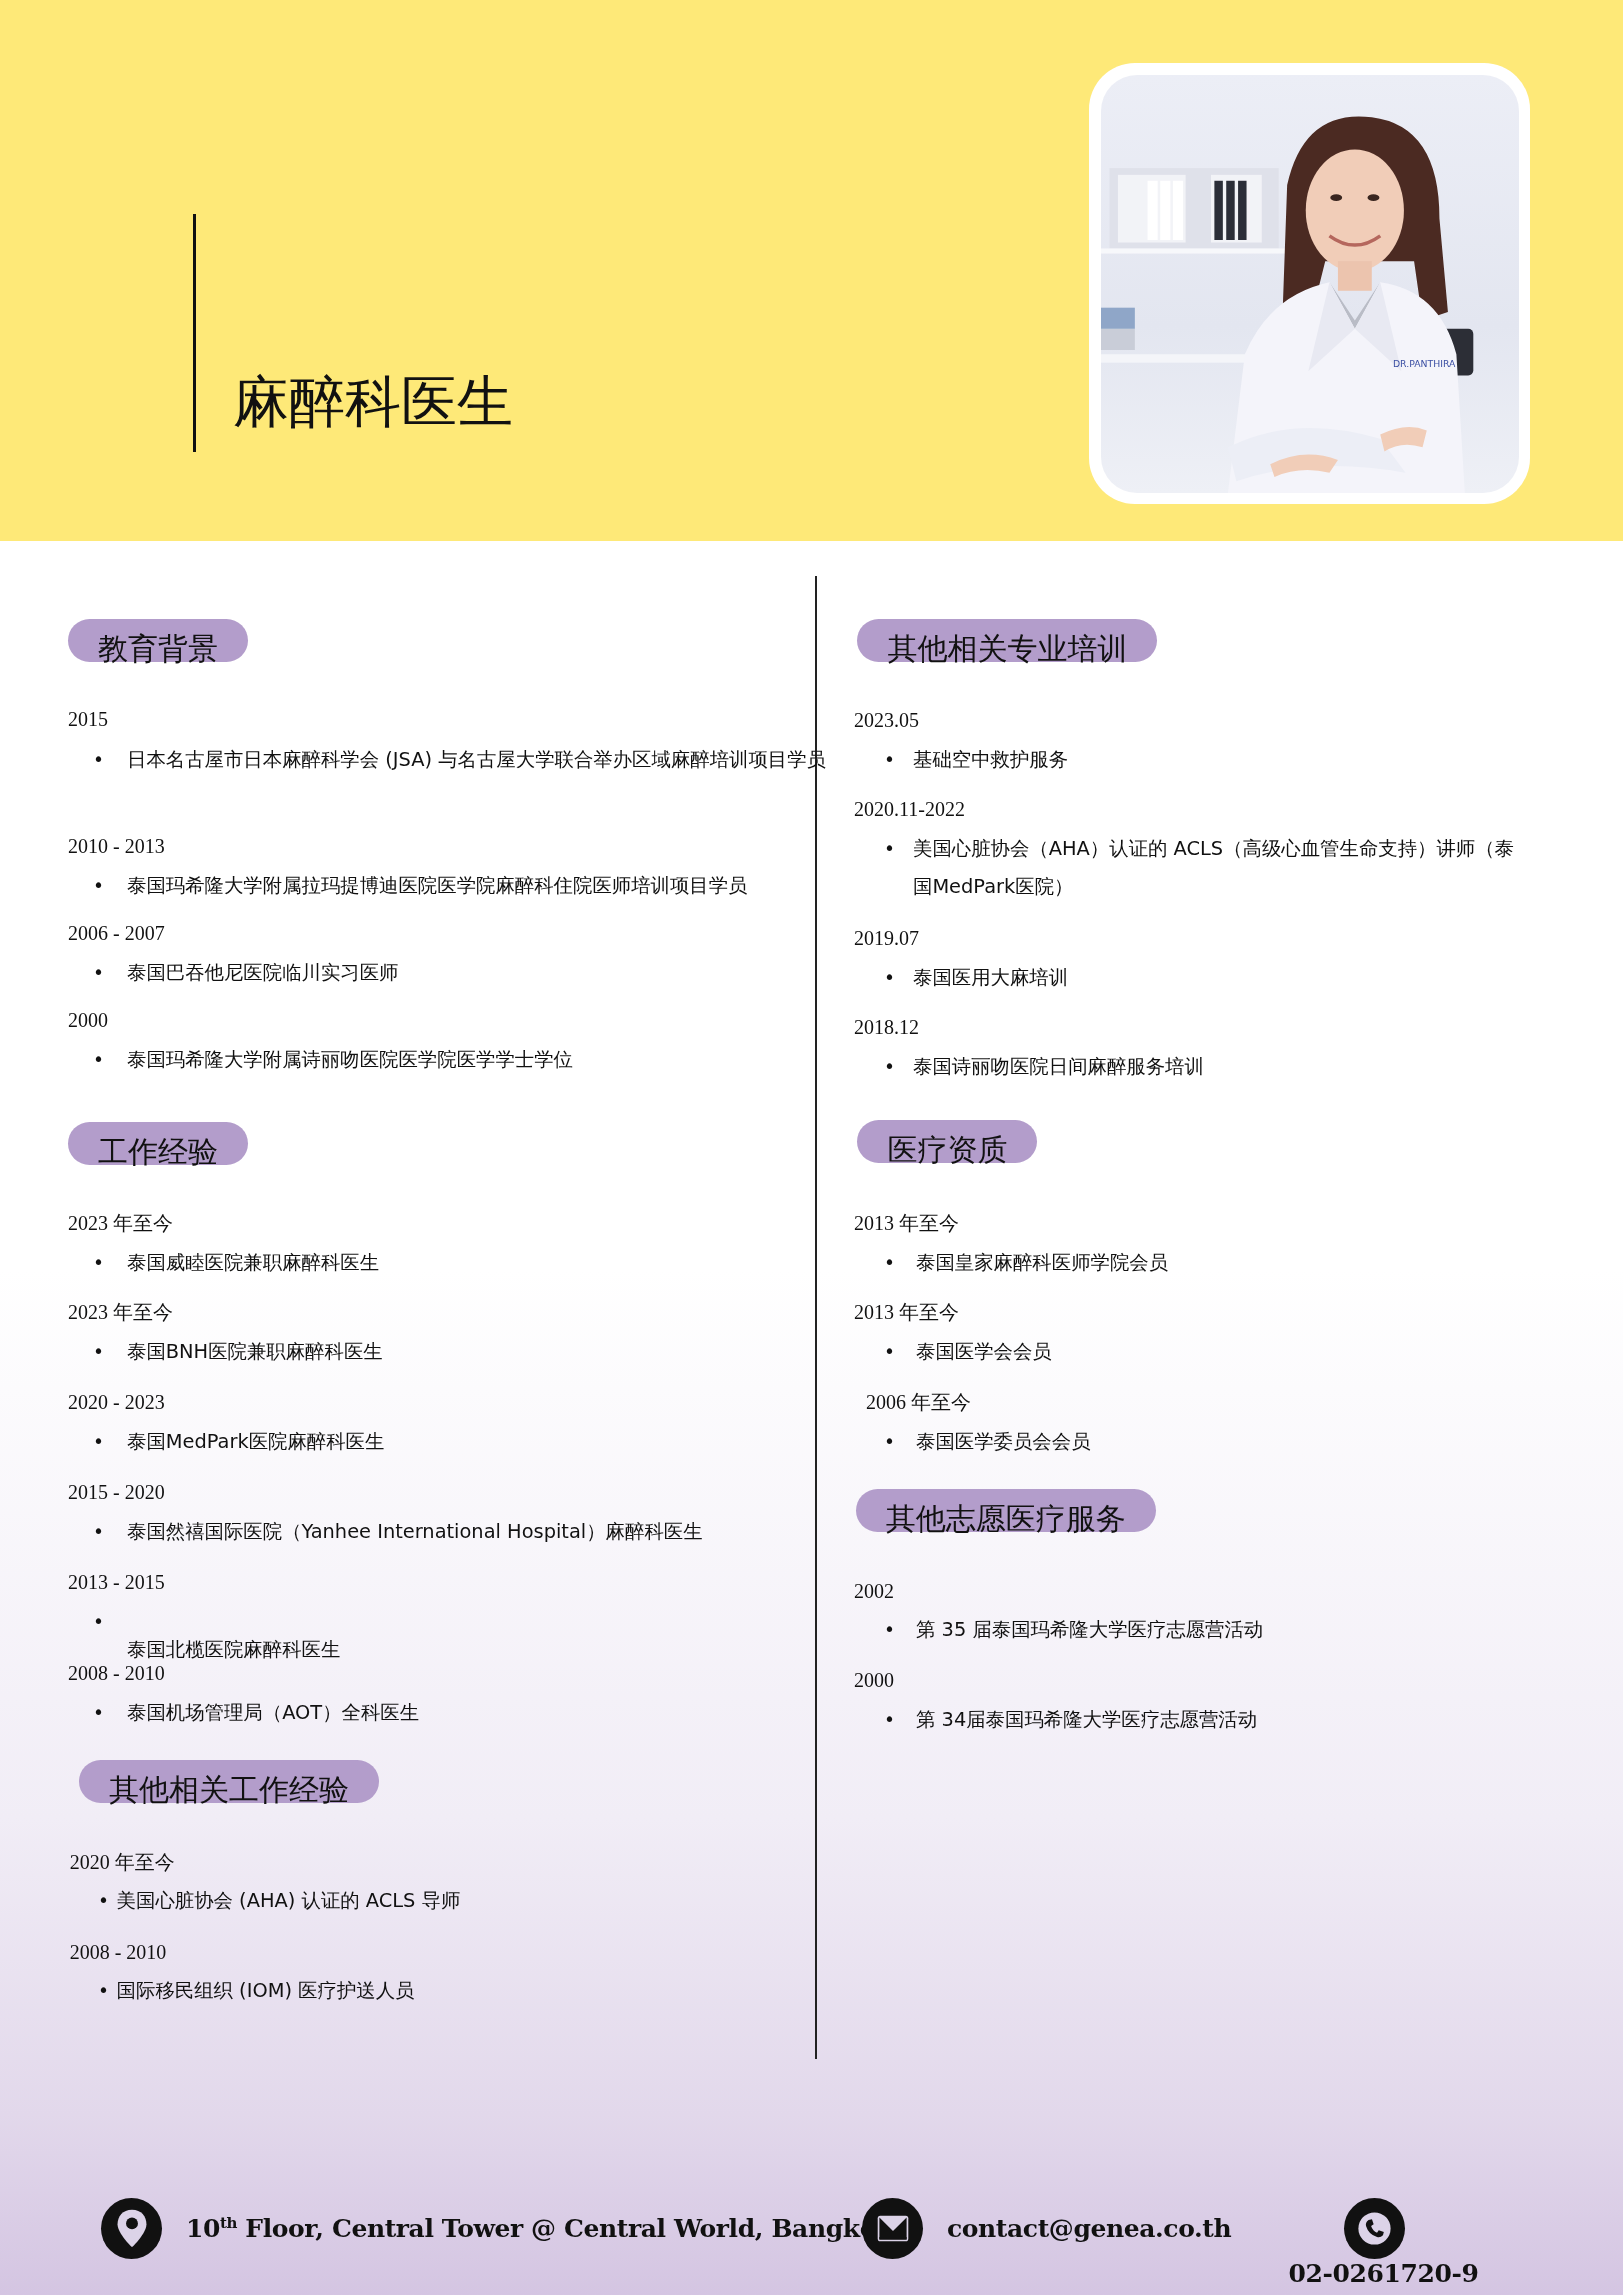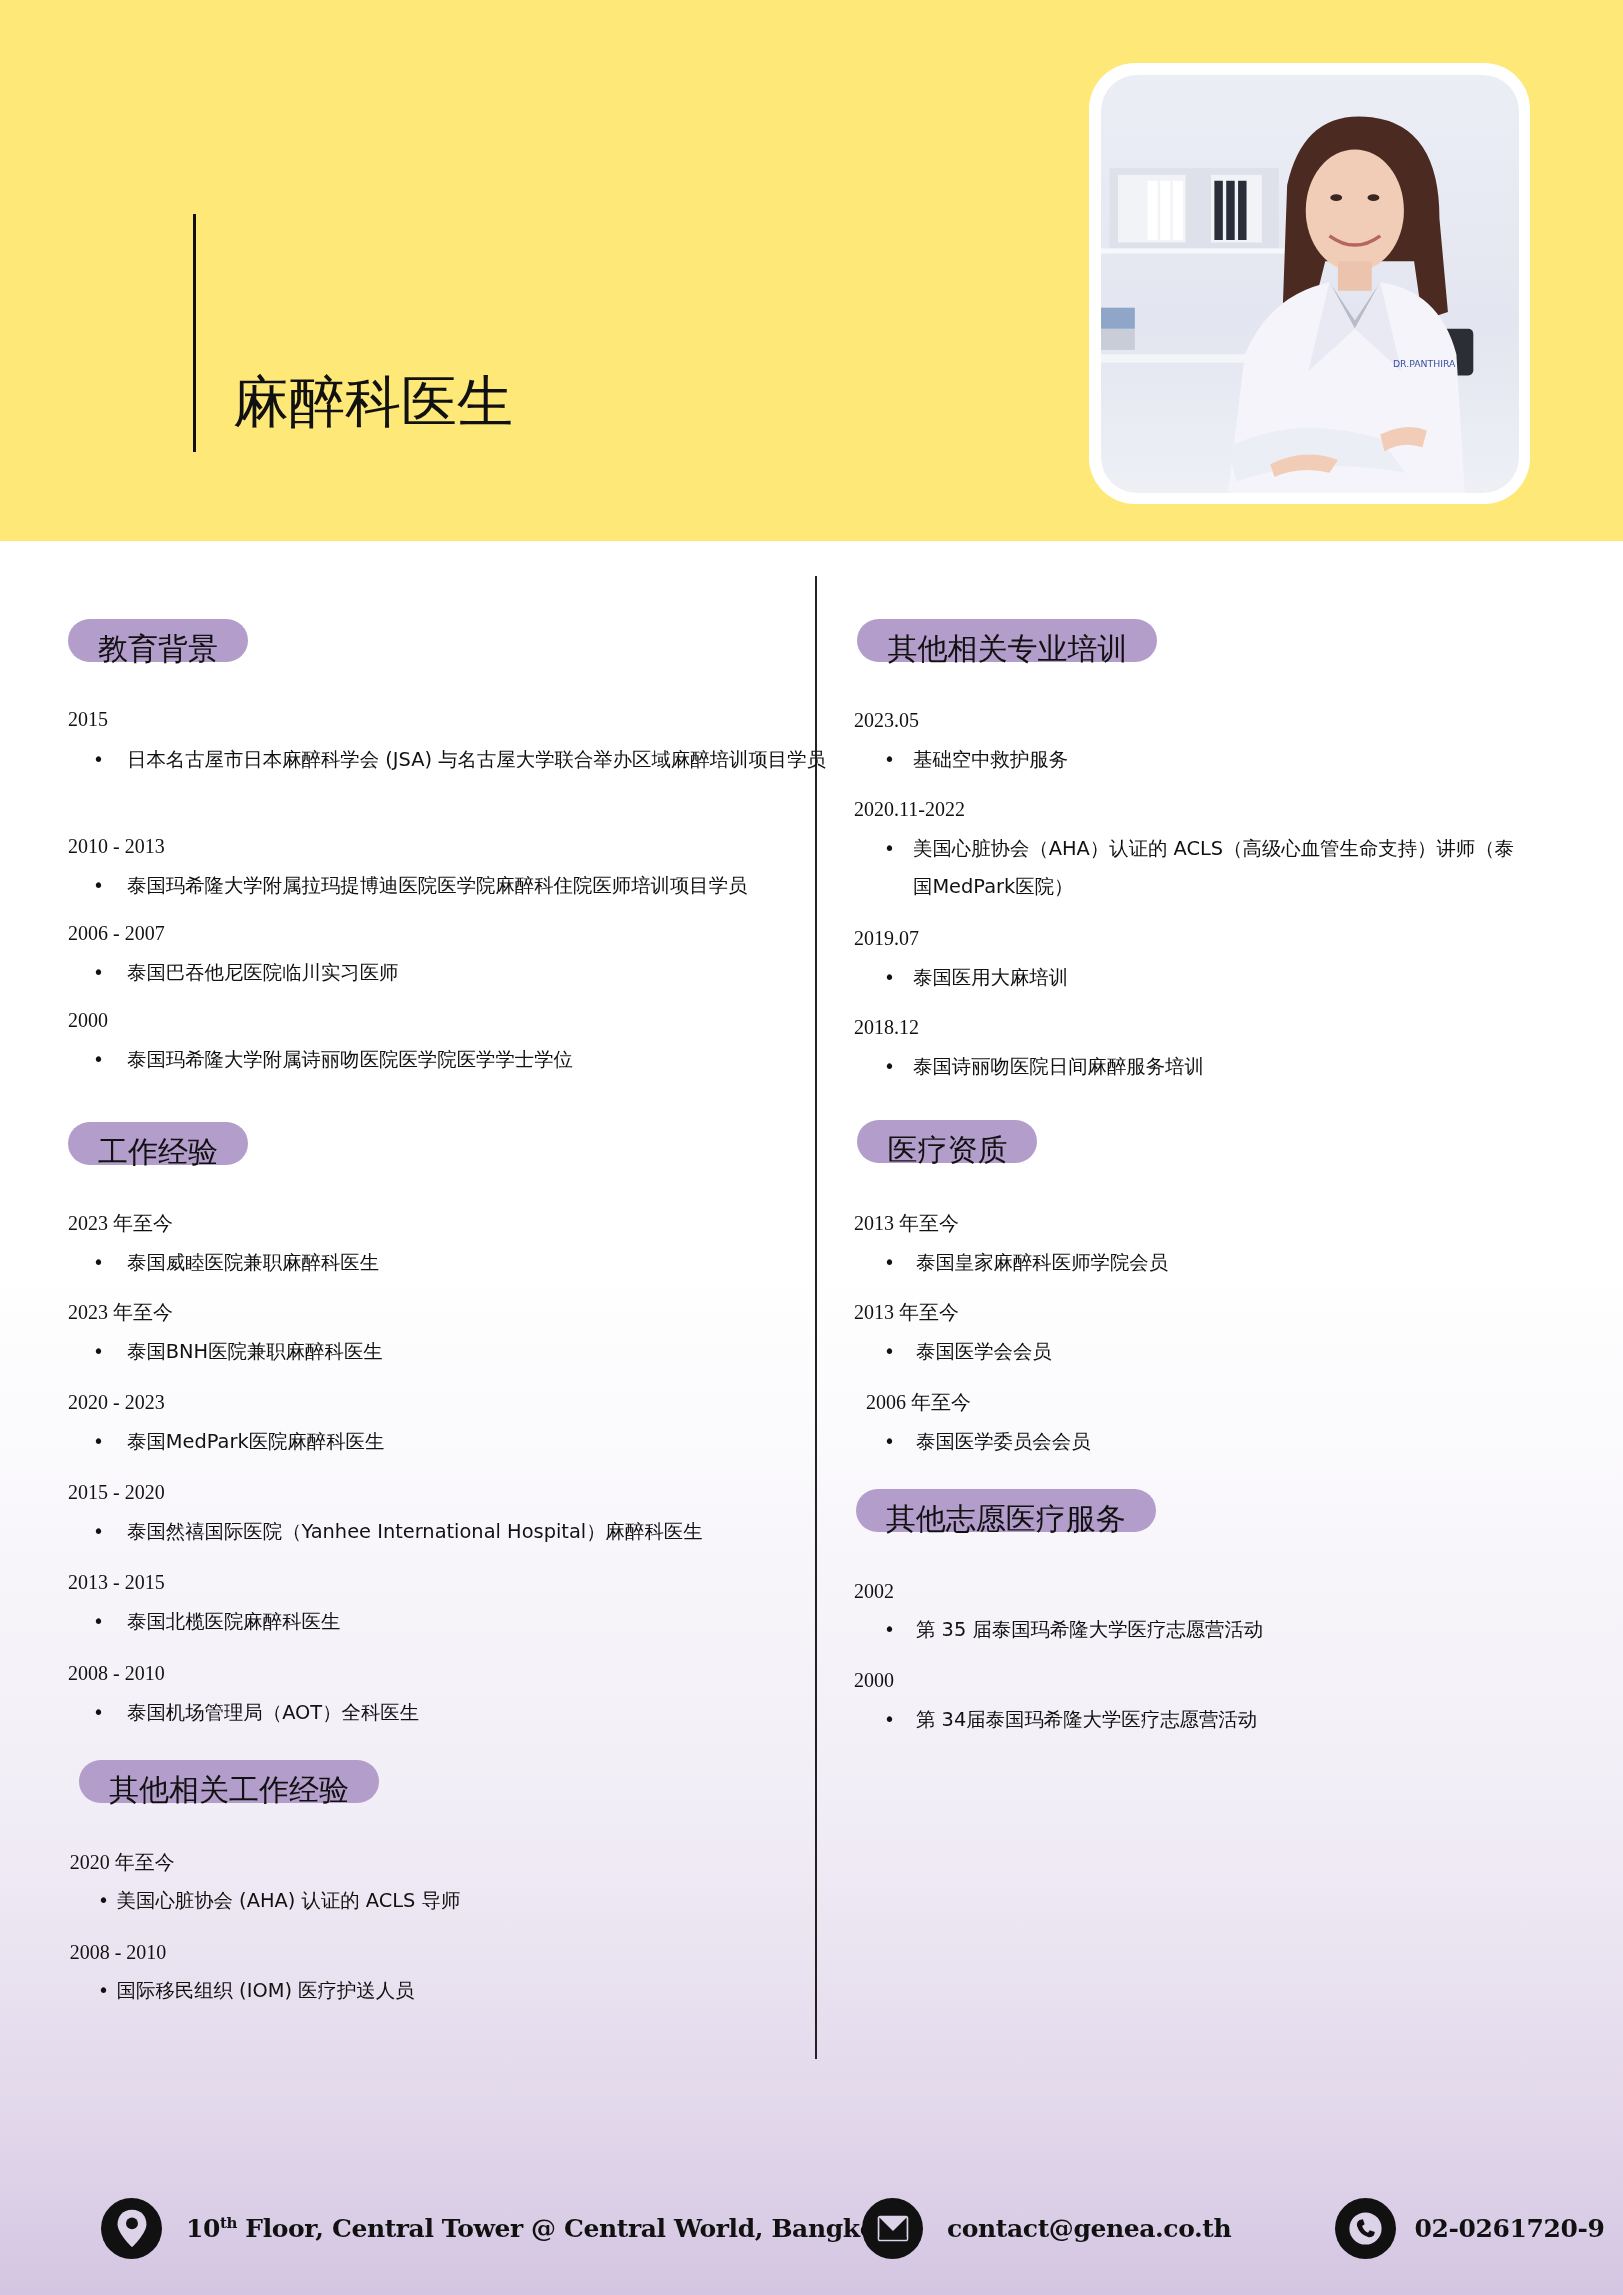--- a/index.html
+++ b/index.html
@@ -185,21 +185,21 @@
 
   <div class="date" style="top:1480px;left:0;">2015 - 2020</div>
   <div class="item" style="top:1513px;left:25px;width:727px;white-space:nowrap;">
     <span class="bullet">•</span>
     <span class="txt" style="padding-left:34px;">泰国然禧国际医院（Yanhee International Hospital）麻醉科医生</span>
   </div>
 
   <div class="date" style="top:1570px;left:0;">2013 - 2015</div>
   <div class="item" style="top:1603px;left:25px;width:710px;">
     <span class="bullet">•</span>
-    <span class="txt" style="padding-left:34px;">泰国北榄医院麻醉科医生</span>
+    <span class="txt" style="padding-left:34px;margin-top:28px;">泰国北榄医院麻醉科医生</span>
   </div>
 
   <div class="date" style="top:1661px;left:0;">2008 - 2010</div>
   <div class="item" style="top:1694px;left:25px;width:710px;">
     <span class="bullet">•</span>
     <span class="txt" style="padding-left:34px;">泰国机场管理局（AOT）全科医生</span>
   </div>
 
   <div class="pill" style="top:1760px;left:11px;">其他相关工作经验</div>
 
@@ -293,21 +293,21 @@
   <div class="ficon">
     <svg width="34" height="29" viewBox="0 0 40 34">
       <rect x="2" y="2" width="36" height="30" rx="3" fill="#dcd3e8"></rect>
       <path d="M4 4 L20 20 L36 4 L36 30 L4 30 Z" fill="#111"></path>
       <rect x="4" y="27" width="32" height="3" fill="#111"></rect>
     </svg>
   </div>
   <div class="ftext" style="font-weight:bold;">contact@genea.co.th</div>
 </div>
 
-<div class="footer-item" style="left:1335px;">
+<div class="footer-item" style="left:1270px;flex-direction:column;">
   <div class="ficon">
     <svg width="39" height="39" viewBox="0 0 46 46">
       <circle cx="23" cy="23" r="19" fill="#dcd3e8"></circle>
       <path d="M16 13 L20 12 L22 18 L19 20 Q21 26 26 28 L28 25 L34 27 L33 31 Q30 34 26 33 Q16 30 13 20 Q12 16 16 13 Z" fill="#111"></path>
     </svg>
   </div>
   <div class="ftext" style="margin-left:18.6px;">02-0261720-9</div>
 </div>
 
 

